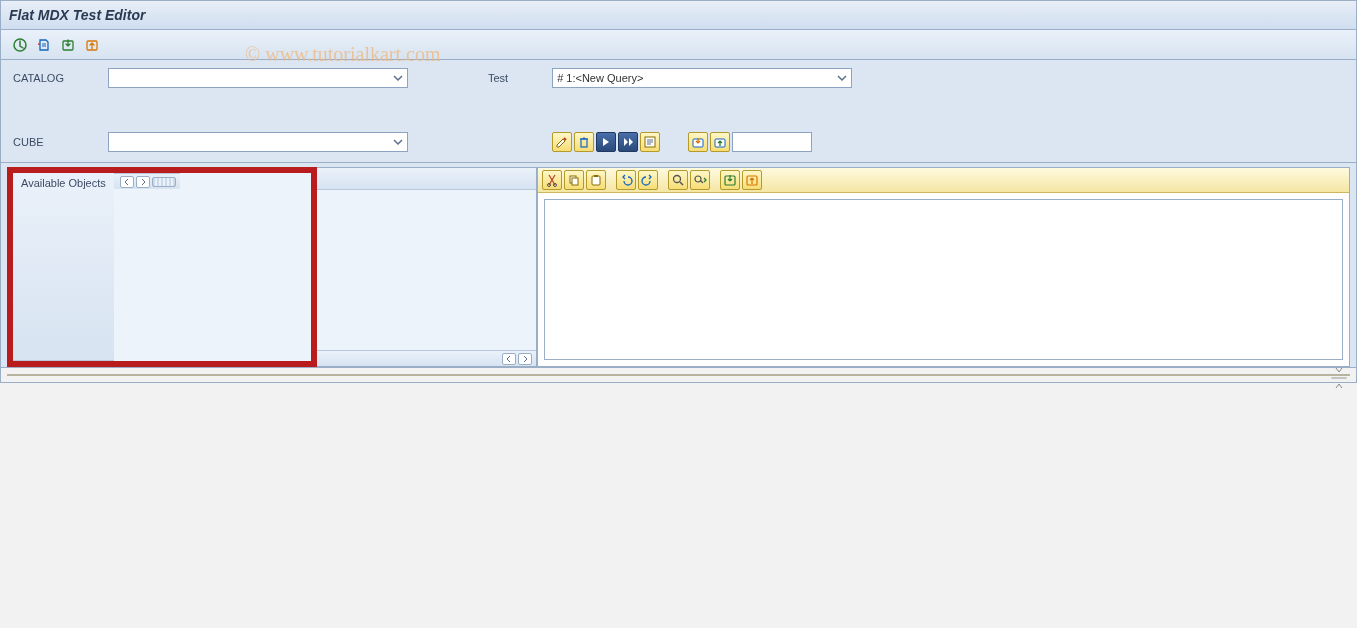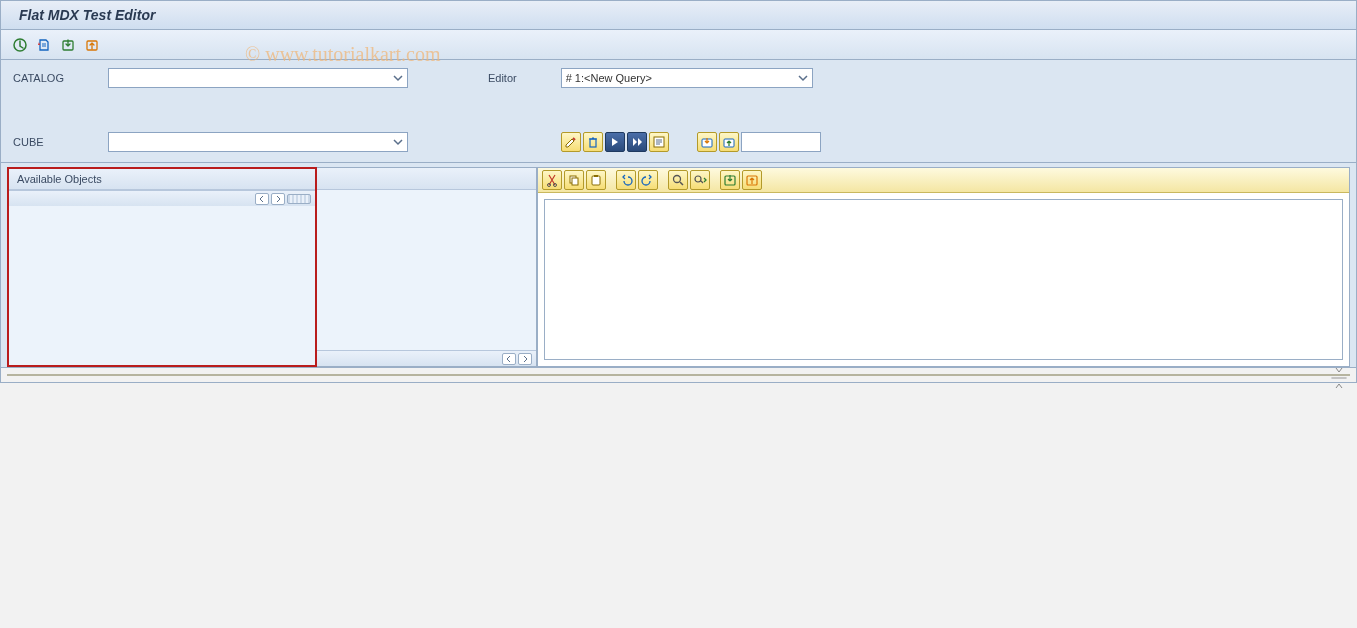--- a/index.html
+++ b/index.html
@@ -10,21 +10,21 @@
       width: 1357px;
       height: 628px;
       overflow: hidden;
     }
     .app { width: 100%; height: 100%; display: flex; flex-direction: column; border: 1px solid #9aaec6; }
 
     
     .titlebar {
       background: linear-gradient(#e8eef7, #cfdef0);
       border-bottom: 1px solid #9aaec6;
-      padding: 6px 18px;
+      padding: 6px 8px;
       font-weight: bold;
       font-style: italic;
       font-size: 14px;
       color: #2a3a52;
     }
 
     
     .main-toolbar {
       background: linear-gradient(#eaf1fa, #d7e3f1);
       border-bottom: 1px solid #9aaec6;
@@ -54,21 +54,21 @@
     .sel-col { display: grid; grid-template-columns: auto 1fr; row-gap: 6px; column-gap: 8px; align-items: center; gap: 44px; }
     .sel-label { color: #3b4b63; font-size: 11px; }
     .dropdown {
       display: flex; align-items: center; background: #fff; border: 1px solid #8ca4c2; height: 20px;
       padding: 0 4px;
       color: #333;
     }
     .dropdown-text { flex: 1; white-space: nowrap; overflow: hidden; }
     .dropdown-arrow { width: 10px; height: 10px; margin-left: 4px; }
     .dd-catalog, .dd-cube { width: 300px; }
-    .dd-query { width: 252px; }
+    .dd-query { width: 300px; }
     .icon-row { display: flex; gap: 2px; align-items: center; }
     .icon-btn {
       width: 20px; height: 20px;
       background: linear-gradient(#fef7c7, #f6dd74);
       border: 1px solid #b39a2a;
       border-radius: 2px;
       display: inline-flex; align-items: center; justify-content: center;
       cursor: pointer;
     }
     .icon-btn svg { width: 14px; height: 14px; }
@@ -79,21 +79,21 @@
     
     .middle-panels {
       display: grid;
       grid-template-columns: 310px 220px 1fr;
       grid-template-rows: 200px;
       gap: 0;
       border-bottom: 1px solid #9aaec6;
       background: #dbe6f2;
       padding: 4px 6px 0 6px;
     }
-    .left-col { display: flex; flex-direction: column; border: 2px solid #b91c1c; background: #ecf3fb; }
+    .left-col { display: flex; flex-direction: row; border: 6px solid #b91c1c; background: #ecf3fb; }
     .mid-col { border-top: 1px solid #9aaec6; border-right: 1px solid #9aaec6; border-bottom: 1px solid #9aaec6; background: #ecf3fb; display: flex; flex-direction: column; }
     .objects-header {
       background: linear-gradient(#eaf1fa, #d7e3f1);
       border-bottom: 1px solid #b7c7dc;
       padding: 4px 8px;
       color: #3b4b63;
     }
     .objects-body { flex: 1; padding: 0; position: relative; }
     .row-item {
       background: #fff6bf;
@@ -214,21 +214,21 @@
       <div class="sel-label">CUBE</div>
       <div class="dropdown dd-cube">
         <span class="dropdown-text"></span>
         <svg class="dropdown-arrow" viewBox="0 0 10 10">
               <path d="M1 3l4 4 4-4" stroke="#5a6f8b" stroke-width="1.5" fill="none"></path>
             </svg>
       </div>
     </div>
 
     <div class="sel-col">
-      <div class="sel-label">Editor</div>
+      <div class="sel-label">Test</div>
       <div class="dropdown dd-query">
         <span class="dropdown-text">#  1:&lt;New Query&gt;</span>
         <svg class="dropdown-arrow" viewBox="0 0 10 10">
               <path d="M1 3l4 4 4-4" stroke="#5a6f8b" stroke-width="1.5" fill="none"></path>
             </svg>
       </div>
       <div></div>
       <div style="display:flex;gap:28px;align-items:center;">
         <div class="icon-row">
           <span class="icon-btn">

